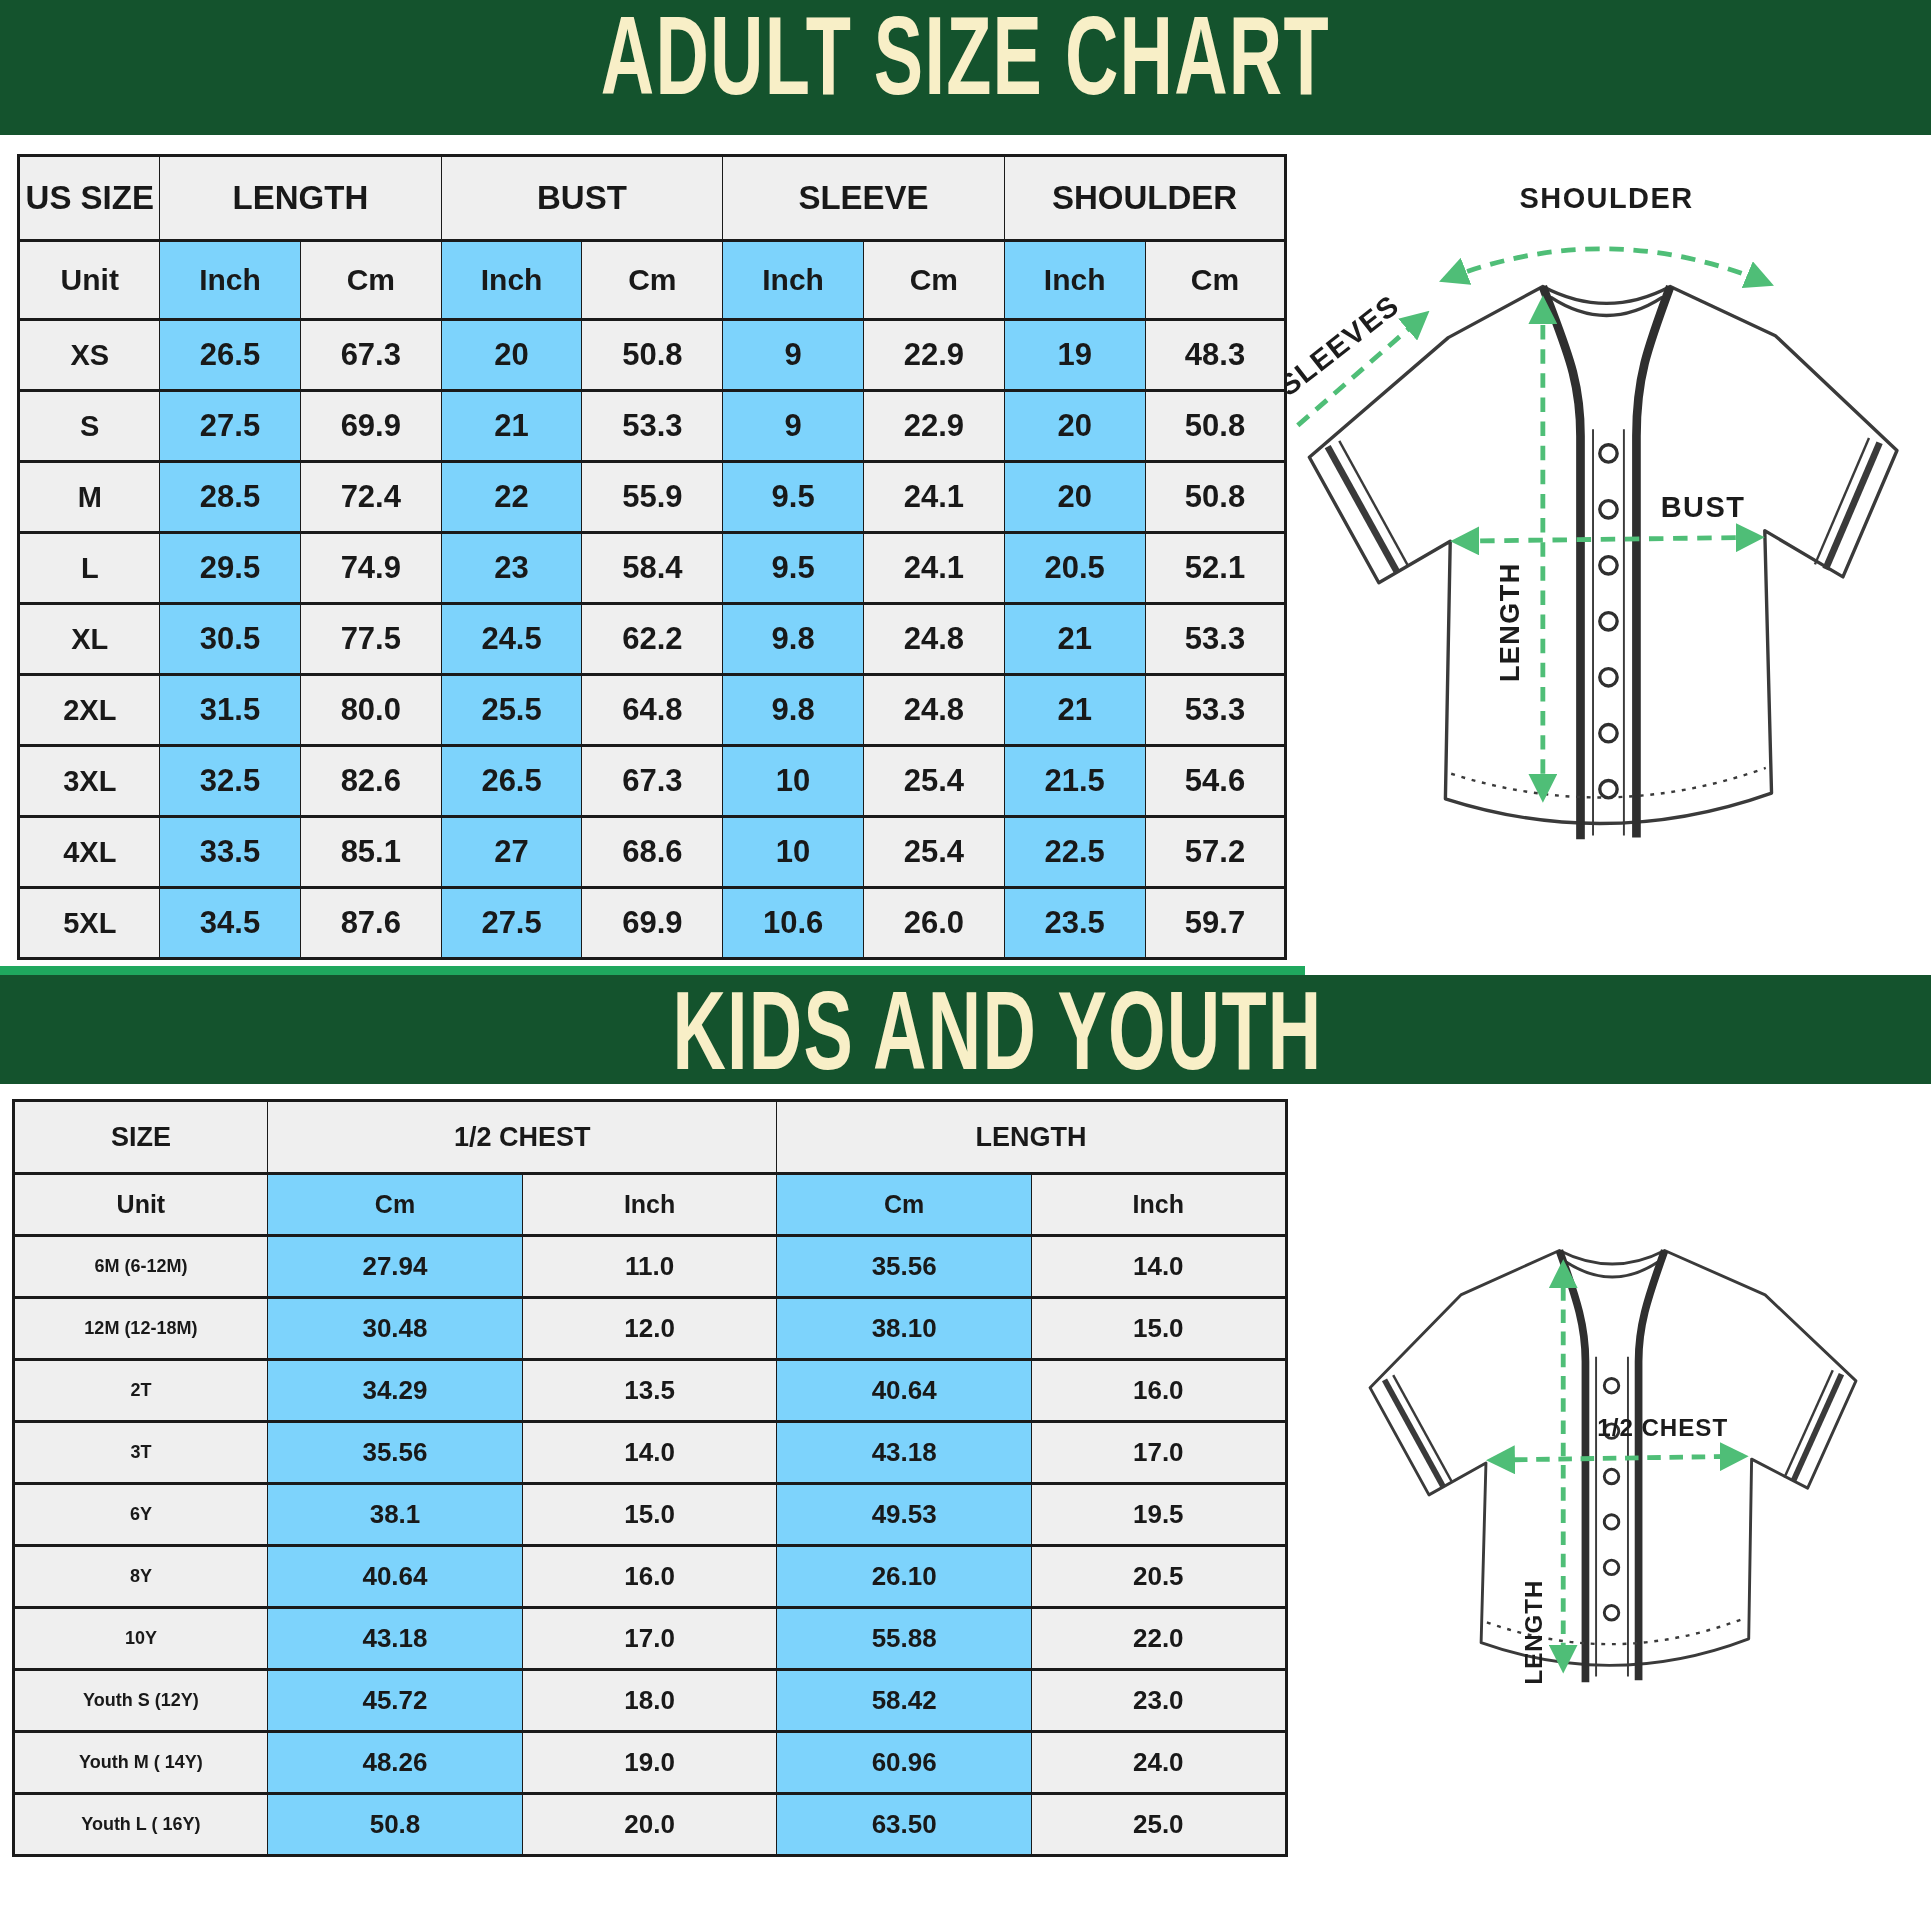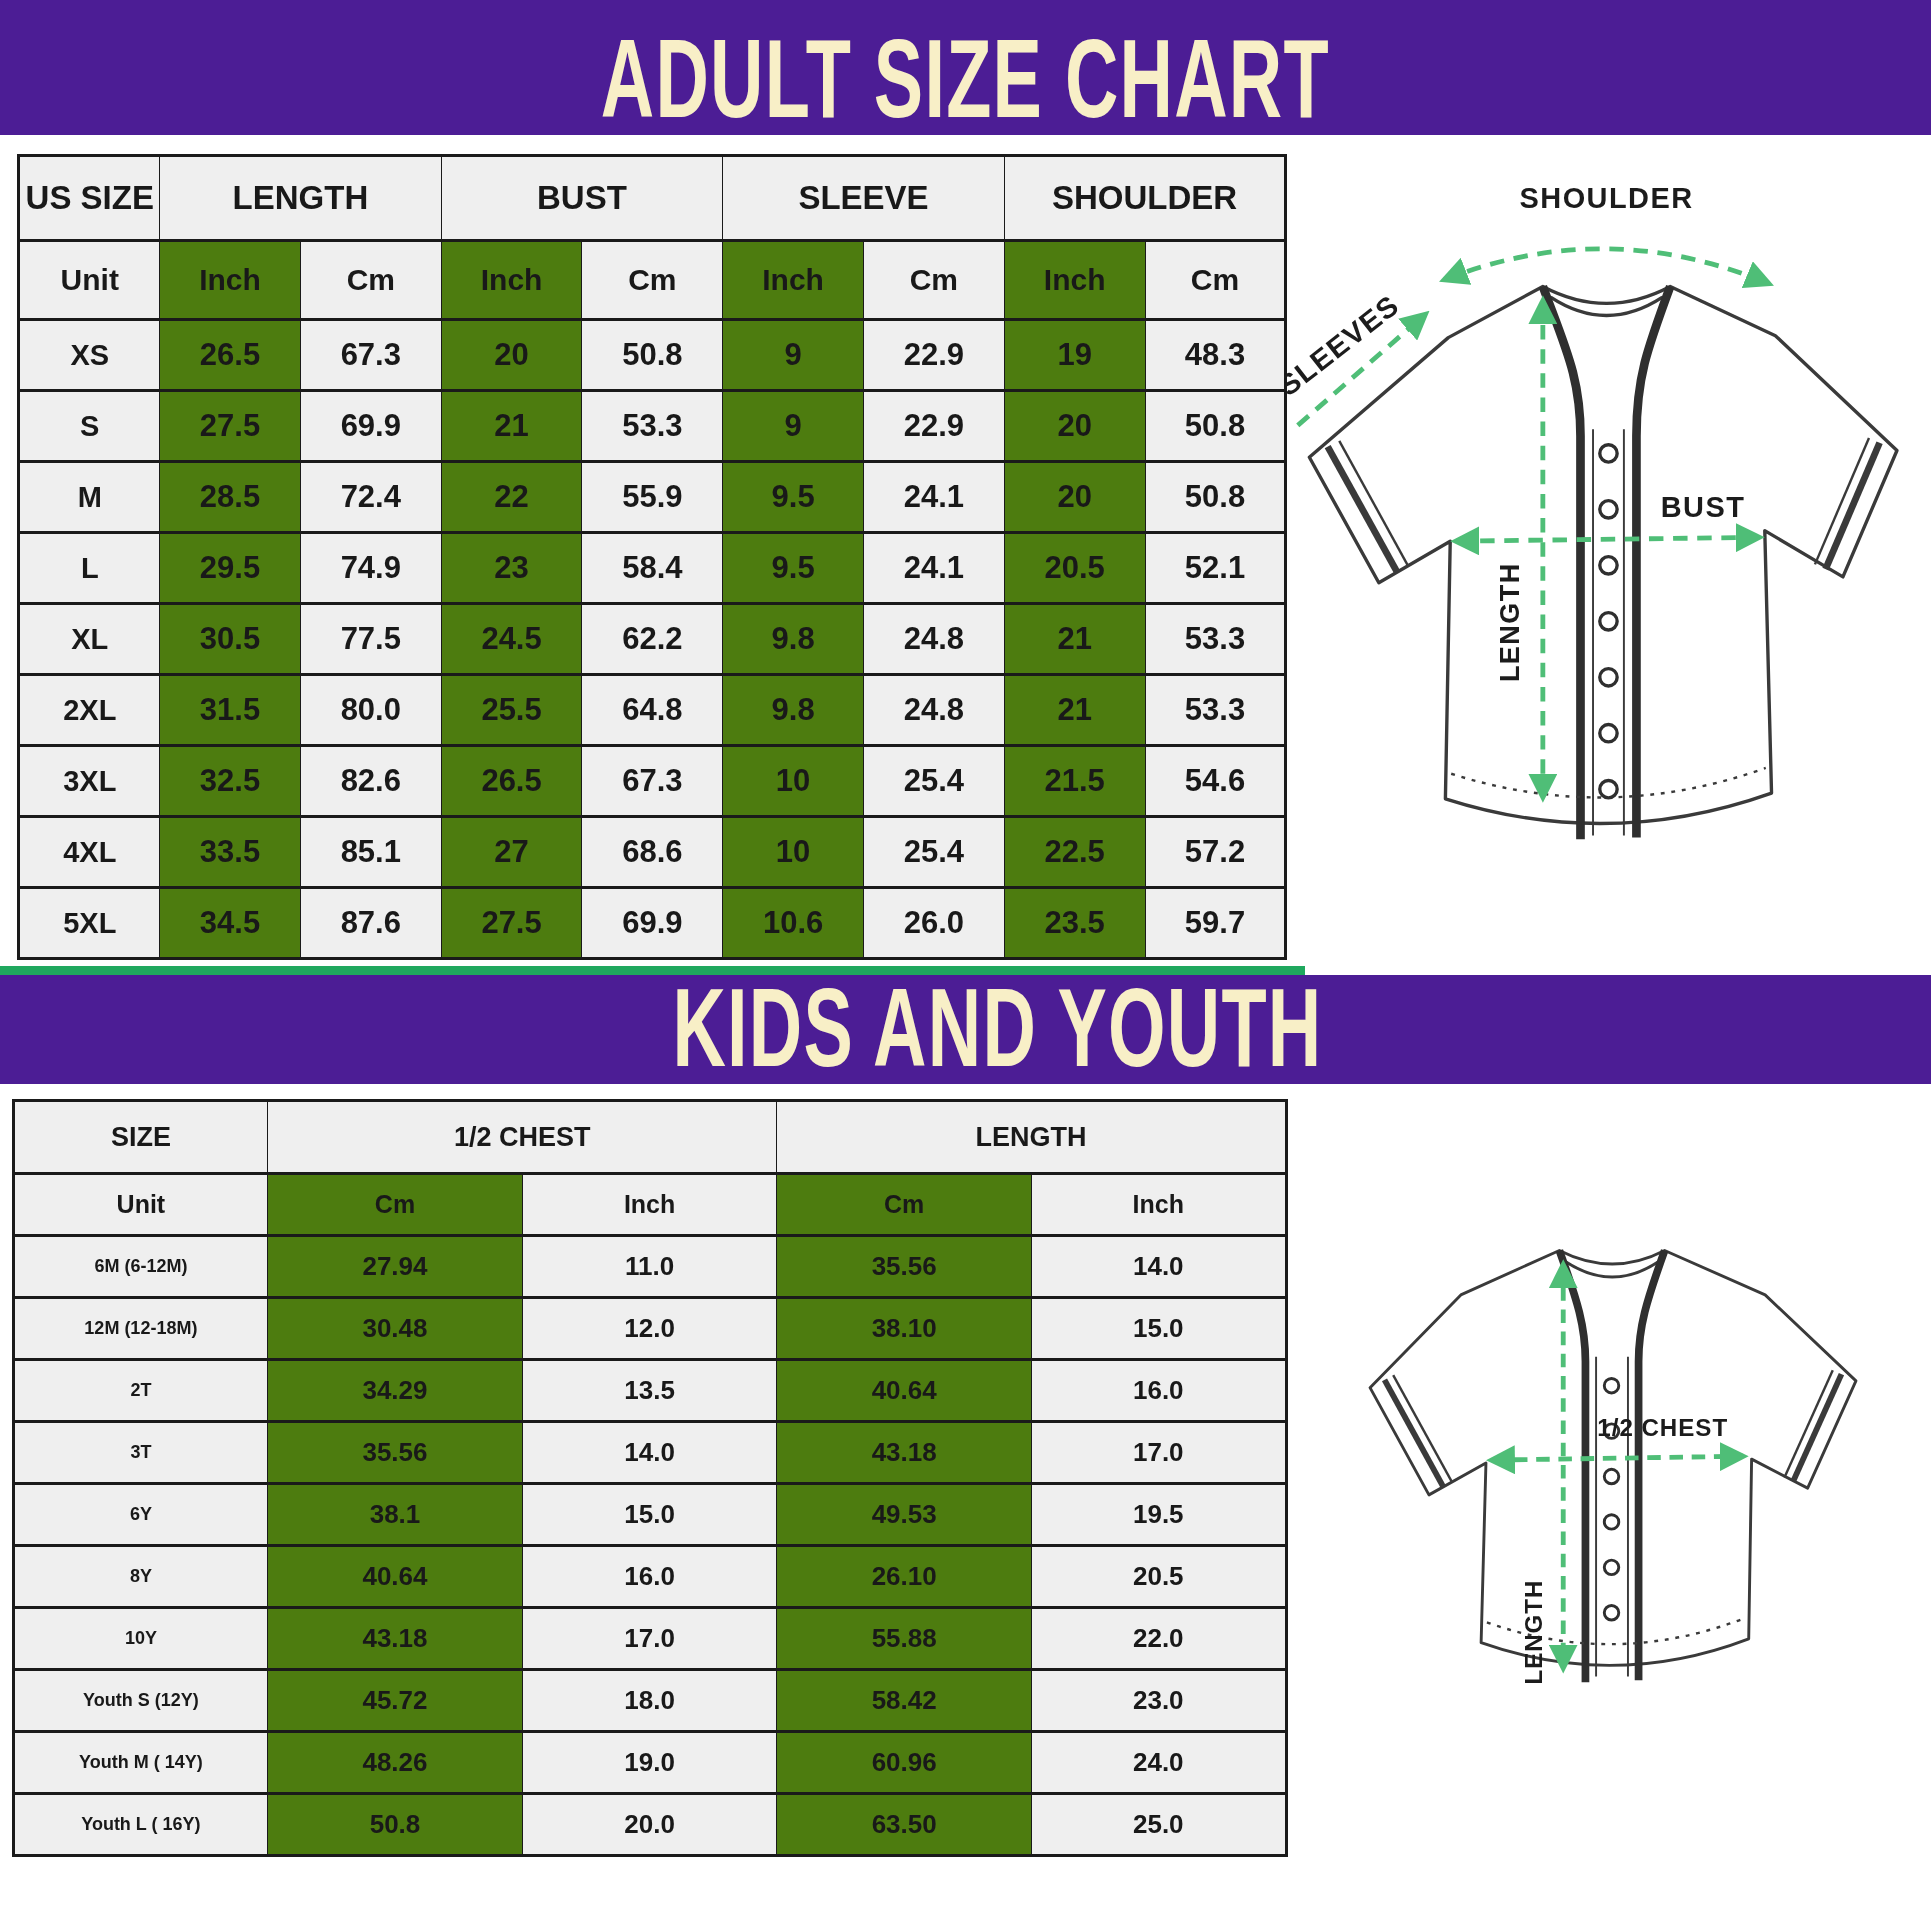--- a/index.html
+++ b/index.html
@@ -1,30 +1,30 @@
 <!DOCTYPE html>
 <html><head>
 <meta charset="utf-8">
 <style>
   html,body{margin:0;padding:0;}
   body{
     width:1931px;height:1931px;position:relative;background:#ffffff;
     font-family:"Liberation Sans",sans-serif;overflow:hidden;
   }
-  .banner{position:absolute;left:0;width:1931px;background:#4c1d95;
-    display:flex;align-items:flex-end;justify-content:center;}
+  .banner{position:absolute;left:0;width:1931px;background:#14532d;
+    display:flex;align-items:flex-start;justify-content:center;}
   #adult-banner{top:0;height:135px;}
   #kids-banner{top:975px;height:109px;padding-left:32px;}
   .banner-title{
     color:#f8efc7;font-weight:700;font-size:112px;letter-spacing:1.9px;
     transform:scaleX(0.66);white-space:nowrap;line-height:1;
   }
   .green-stripe{position:absolute;left:0;top:966px;width:1305px;height:10.6px;background:#1fa85e;}
 
-  table{border-collapse:collapse;table-layout:fixed;position:absolute;background:#4d7c0f;}
+  table{border-collapse:collapse;table-layout:fixed;position:absolute;background:#7dd3fc;}
   table{border:3.9px solid #1a1a1a;}
   th,td{border:1.9px solid #1a1a1a;border-top-width:3.9px;border-bottom-width:3.9px;
     text-align:center;vertical-align:middle;color:#191919;padding:0;}
   .gray{background:#efefef;}
 
   #adult-table{left:17.4px;top:154px;width:1270px;}
   #adult-table tr.r-group{height:85px;}
   #adult-table tr.r-unit{height:79px;}
   #adult-table tbody tr{height:71px;}
   #adult-table th.group{font-size:33px;font-weight:700;}

